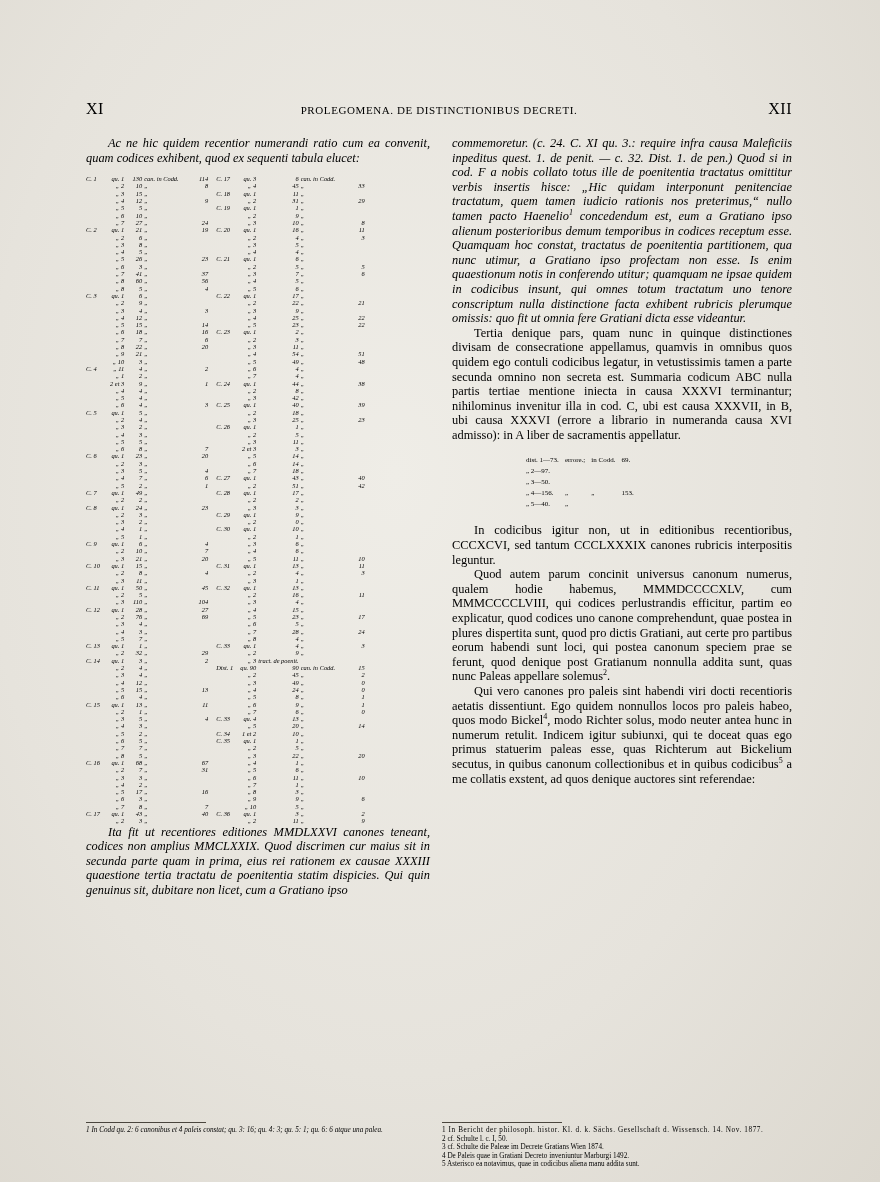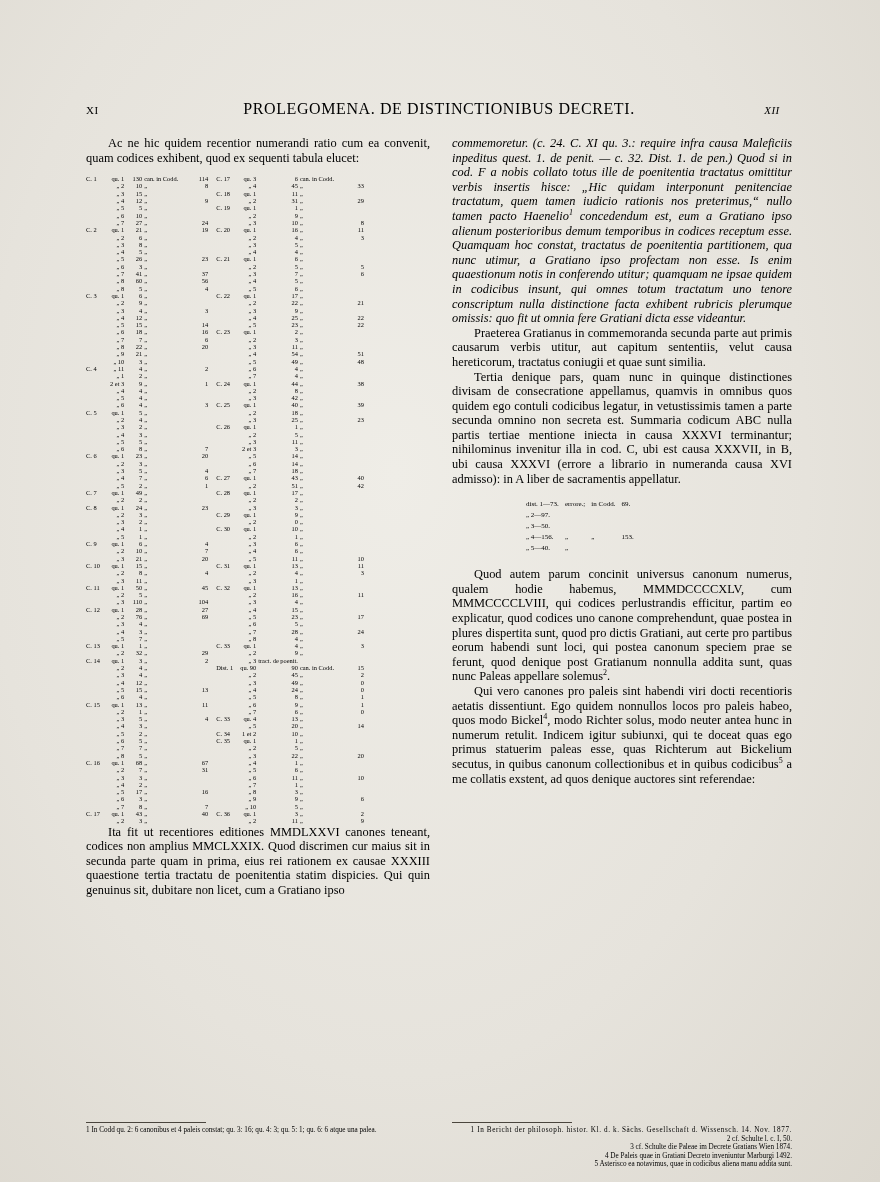--- a/index.html
+++ b/index.html
@@ -32,39 +32,39 @@
   
   .runhead {
     display: flex;
     align-items: baseline;
     font-size: 11.5px;
     letter-spacing: 0.5px;
     margin-bottom: 18px;
   }
   .runhead .folio {
     width: 40px;
-    font-size: 11px;
+    font-size: 16px;
   }
   .runhead .folio.right {
-    text-align: center;
-    font-style: italic;
+    text-align: right;
   }
   .runhead .title {
     flex: 1;
     text-align: center;
-    font-size: 16px;
+    font-size: 11px;
     letter-spacing: 0.6px;
   }
   
   .cols {
     display: flex;
     gap: 22px;
   }
   .col-left {
     width: 344px;
+    font-style: italic;
   }
   .col-right {
     width: 340px;
   }
   p.just {
     margin: 0 0 0 0;
     text-align: justify;
     font-size: 12.4px;
     line-height: 14.6px;
     text-indent: 22px;
@@ -104,26 +104,26 @@
     font-size: 7px;
     line-height: 9px;
   }
   .distlist td { padding: 0 4px 0 0; white-space: nowrap; }
   .botnote {
     position: absolute;
     left: 86px;
     top: 1122px;
     width: 706px;
     display: flex;
-    gap: 22px;
+    gap: 12px;
     font-size: 7.2px;
     line-height: 8.6px;
   }
   .botnote .col-left { width: 344px; }
-  .botnote .col-right { width: 340px; text-align: right; }
+  .botnote .col-right { width: 340px; }
   .rule {
     width: 120px;
     border-top: 1px solid #4a453d;
     margin: 0 0 3px 0;
   }
   .fn { margin: 0; text-indent: 0; }
   .tiny-sp { letter-spacing: 0.6px; }
   .closing {
     margin-top: 9px;
   }
@@ -1404,21 +1404,20 @@
                 </tbody>
             </table>
           </div>
         </div>
 
         <p class="just closing">Ita fit ut recentiores editiones MMDLXXVI canones teneant, codices non amplius MMCLXXIX. Quod discrimen cur maius sit in secunda parte quam in prima, eius rei rationem ex causae XXXIII quaestione tertia tractatu de poenitentia statim dispicies. Qui quin genuinus sit, dubitare non licet, cum a Gratiano ipso</p>
       </div>
 
       <div class="col-right">
         <p class="just noind">commemoretur. (c. 24. C. XI qu. 3.: require infra causa Maleficiis inpeditus quest. 1. de penit. — c. 32. Dist. 1. de pen.)  Quod si in cod. F a nobis collato totus ille de poenitentia tractatus omittitur verbis insertis hisce: „Hic quidam interponunt penitenciae tractatum, quem tamen iudicio rationis nos preterimus,“ nullo tamen pacto Haenelio<sup>1</sup> concedendum est, eum a Gratiano ipso alienum posterioribus demum temporibus in codices receptum esse.  Quamquam hoc constat, tractatus de poenitentia partitionem, qua nunc utimur, a Gratiano ipso profectam non esse.  Is enim quaestionum notis in conferendo utitur; quamquam ne ipsae quidem in codicibus insunt, qui omnes totum tractatum uno tenore conscriptum nulla distinctione facta exhibent rubricis plerumque omissis: quo fit ut omnia fere Gratiani dicta esse videantur.</p>
-        <p class="just">Praeterea Gratianus in commemoranda secunda parte aut primis causarum verbis utitur, aut capitum sententiis, velut causa hereticorum, tractatus coniugii et quae sunt similia.</p>
         <p class="just">Tertia denique pars, quam nunc in quinque distinctiones divisam de consecratione appellamus, quamvis in omnibus quos quidem ego contuli codicibus legatur, in vetustissimis tamen a parte secunda omnino non secreta est.  Summaria codicum ABC nulla partis tertiae mentione iniecta in causa XXXVI terminantur; nihilominus invenitur illa in cod. C, ubi est causa XXXVII, in B, ubi causa XXXVI (errore a librario in numeranda causa XVI admisso): in A liber de sacramentis appellatur.</p>
 
         <table class="distlist">
           <tbody>
               <tr>
                 <td>dist. 1—73.</td>
                 <td>errore.;</td>
                 <td>in Codd.</td>
                 <td>69.</td>
               </tr>
@@ -1442,20 +1441,21 @@
               </tr>
               <tr>
                 <td>„  5—40.</td>
                 <td>„</td>
                 <td></td>
                 <td></td>
               </tr>
             </tbody>
         </table>
 
+        <p class="just">In codicibus igitur non, ut in editionibus recentioribus, CCCXCVI, sed tantum CCCLXXXIX canones rubricis interpositis leguntur.</p>
         <p class="just">Quod autem parum concinit universus canonum numerus, qualem hodie habemus, MMMDCCCCXLV, cum MMMCCCCLVIII, qui codices perlustrandis efficitur, partim eo explicatur, quod codices uno canone comprehendunt, quae postea in plures dispertita sunt, quod pro dictis Gratiani, aut certe pro partibus eorum habendi sunt loci, qui postea canonum speciem prae se ferunt, quod denique post Gratianum nonnulla addita sunt, quas nunc Paleas appellare solemus<sup>2</sup>.</p>
         <p class="just">Qui vero canones pro paleis sint habendi viri docti recentioris aetatis dissentiunt.  Ego quidem nonnullos locos pro paleis habeo, quos modo Bickel<sup>4</sup>, modo Richter solus, modo neuter antea hunc in numerum retulit.  Indicem igitur subiunxi, qui te doceat quas ego primus statuerim paleas esse, quas Richterum aut Bickelium secutus, in quibus canonum collectionibus et in quibus codicibus<sup>5</sup> a me collatis exstent, ad quos denique auctores sint referendae:</p>
       </div>
     </div>
   </div>
 
   <div class="botnote">
     <div class="col-left">
       <div class="rule"></div>
       <p class="fn">1 In Codd qu. 2: 6 canonibus et 4 paleis constat; qu. 3: 16; qu. 4: 3; qu. 5: 1; qu. 6: 6 atque una palea.</p>

